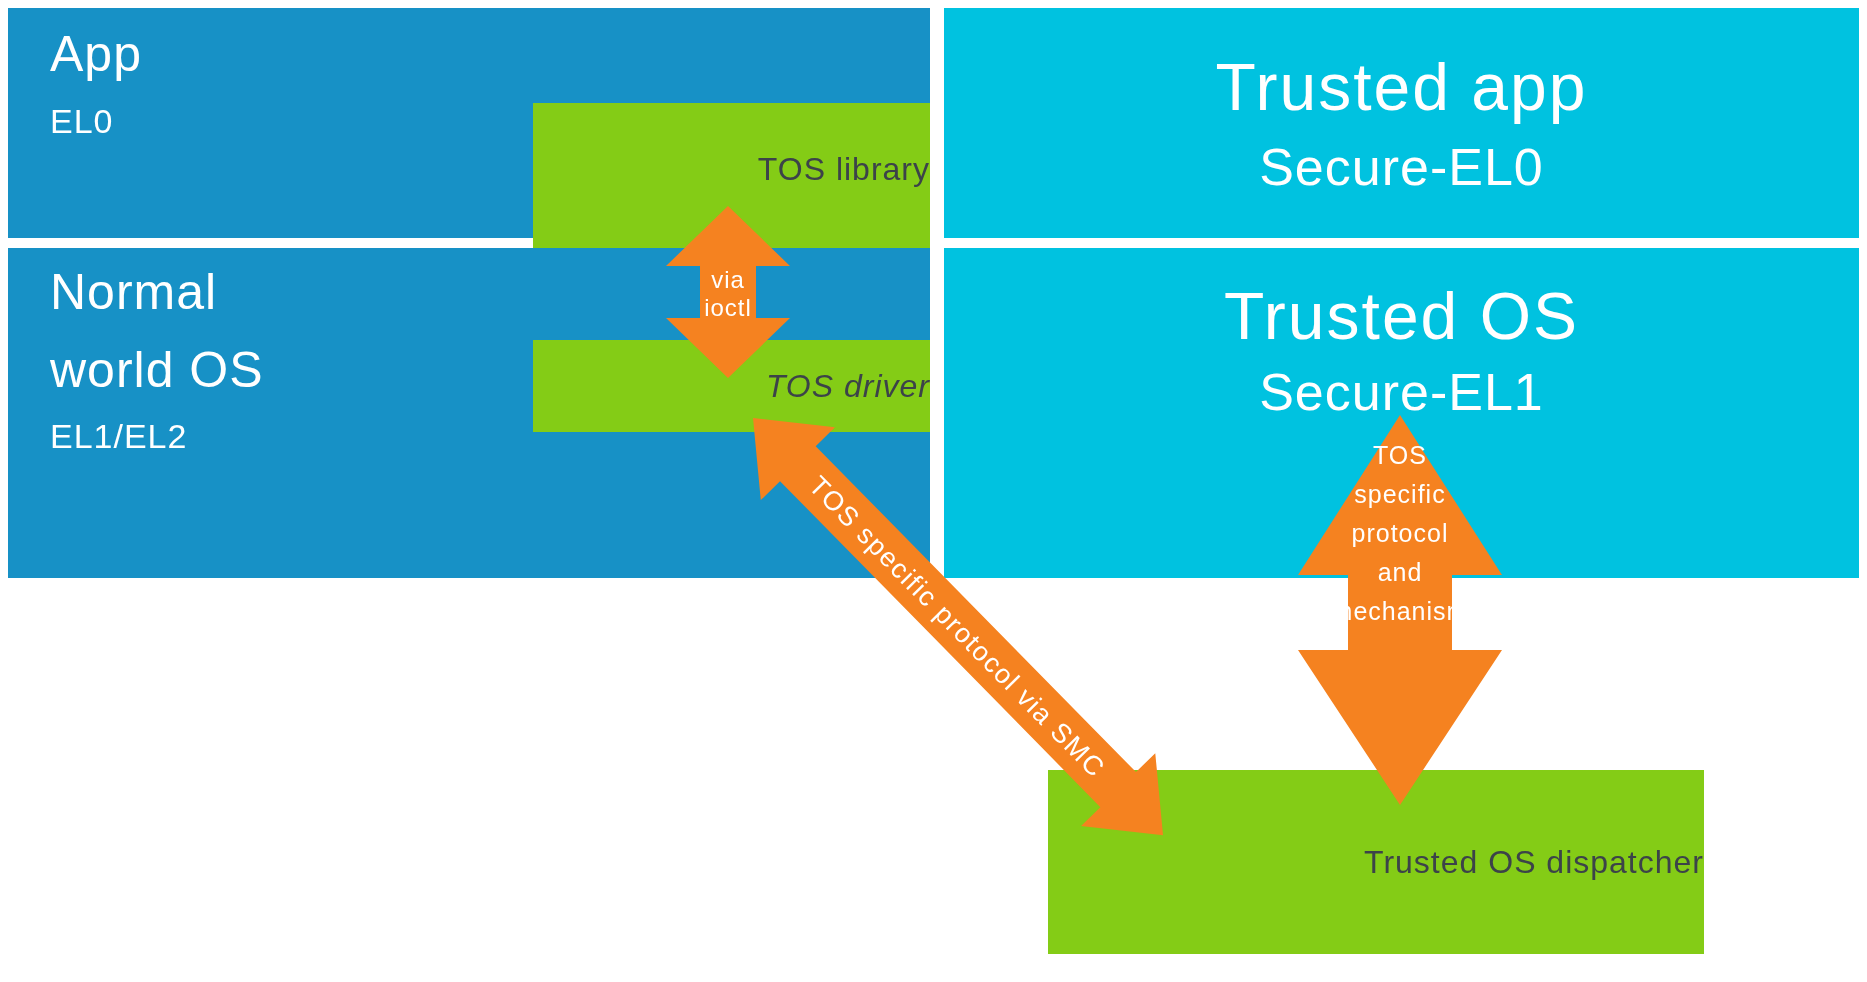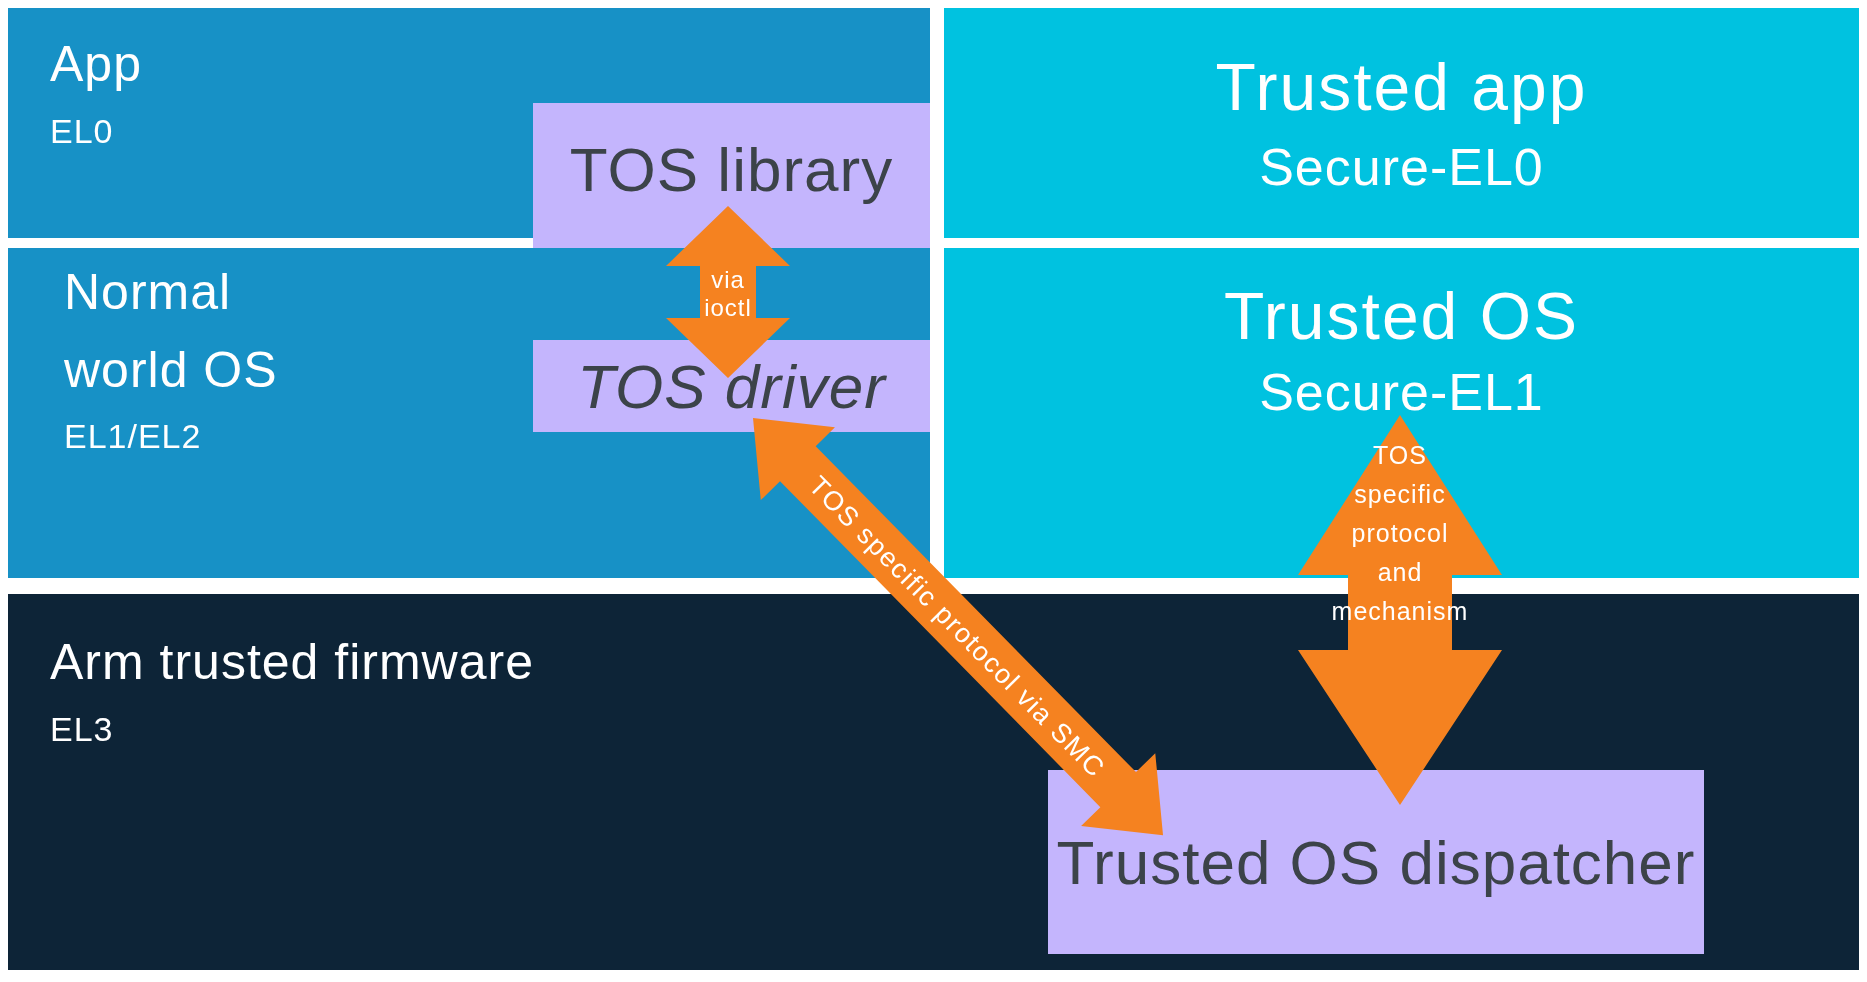--- a/index.html
+++ b/index.html
@@ -9,38 +9,38 @@
   .canvas {
     position:relative; width:1867px; height:982px;
     background:#ffffff; overflow:hidden;
   }
 
   .block { position:absolute; color:#ffffff; }
   .blue  { background:var(--normal-world-blue,#1791c6); }
   .cyan  { background:var(--secure-world-cyan,#00c2e0); }
   .navy  { background:var(--firmware-navy,#0d2437); }
 
-  .pos-app        { left:8px;   top:8px;   width:922px;  height:230px; padding:18px 0 0 42px; }
+  .pos-app        { left:8px;   top:8px;   width:922px;  height:230px; padding:8px 0 0 42px; }
   .pos-trusted-app{ left:944px; top:8px;   width:915px;  height:230px;
                     display:flex; flex-direction:column; align-items:center; justify-content:center; gap:12px; }
-  .pos-normal-os  { left:8px;   top:248px; width:922px;  height:330px; padding:6px 0 0 56px; }
+  .pos-normal-os  { left:8px;   top:248px; width:922px;  height:330px; padding:6px 0 0 42px; }
   .pos-trusted-os { left:944px; top:248px; width:915px;  height:330px;
                     display:flex; flex-direction:column; align-items:center; padding-top:30px; gap:8px; }
   .pos-firmware   { left:8px;   top:594px; width:1851px; height:376px; padding:30px 0 0 42px; }
 
   .left-title { font-size:50px; letter-spacing:1px; line-height:1.55; font-weight:400; }
   .left-sub   { font-size:34px; letter-spacing:1px; line-height:1.4; margin-top:4px; }
   .big-title  { font-size:66px; letter-spacing:2px; font-weight:400; }
   .big-sub    { font-size:52px; letter-spacing:1px; font-weight:400; }
 
   .whitebox {
-    position:absolute; background:#c4b5fd;
-    display:flex; align-items:center; justify-content:center;
+    position:absolute; background:#84cc16;
+    display:flex; align-items:center; justify-content:flex-end;
     color:var(--box-text-gray,#3c4349);
-    font-size:62px; letter-spacing:1px;
+    font-size:32px; letter-spacing:1px;
   }
   .pos-library    { left:533px;  top:103px; width:397px; height:145px; padding-bottom:12px; }
   .pos-driver     { left:533px;  top:340px; width:397px; height:92px;font-style:italic; }
   .pos-dispatcher { left:1048px; top:770px; width:656px; height:184px; }
 
   .arrows { position:absolute; left:0; top:0; width:100%; height:100%; pointer-events:none; }
   .arrows polygon { fill:var(--arrow-orange,#f58220); }
   .arrows text { fill:#ffffff; text-anchor:middle; dominant-baseline:central; }
   .t24 { font-size:24px; letter-spacing:1px; }
   .t25 { font-size:25px; letter-spacing:1px; }
@@ -65,24 +65,20 @@
     <div class="left-title">Normal</div>
     <div class="left-title">world OS</div>
     <div class="left-sub">EL1/EL2</div>
   </div>
 
   <div class="block cyan pos-trusted-os">
     <div class="big-title">Trusted OS</div>
     <div class="big-sub">Secure-EL1</div>
   </div>
 
-  <div class="block navy pos-firmware">
-    <div class="left-title">Arm trusted firmware</div>
-    <div class="left-sub">EL3</div>
-  </div>
 
   <div class="whitebox pos-library">
     <span>TOS library</span>
   </div>
   <div class="whitebox pos-driver">
     <span>TOS driver</span>
   </div>
   <div class="whitebox pos-dispatcher">
     <span>Trusted OS dispatcher</span>
   </div>

